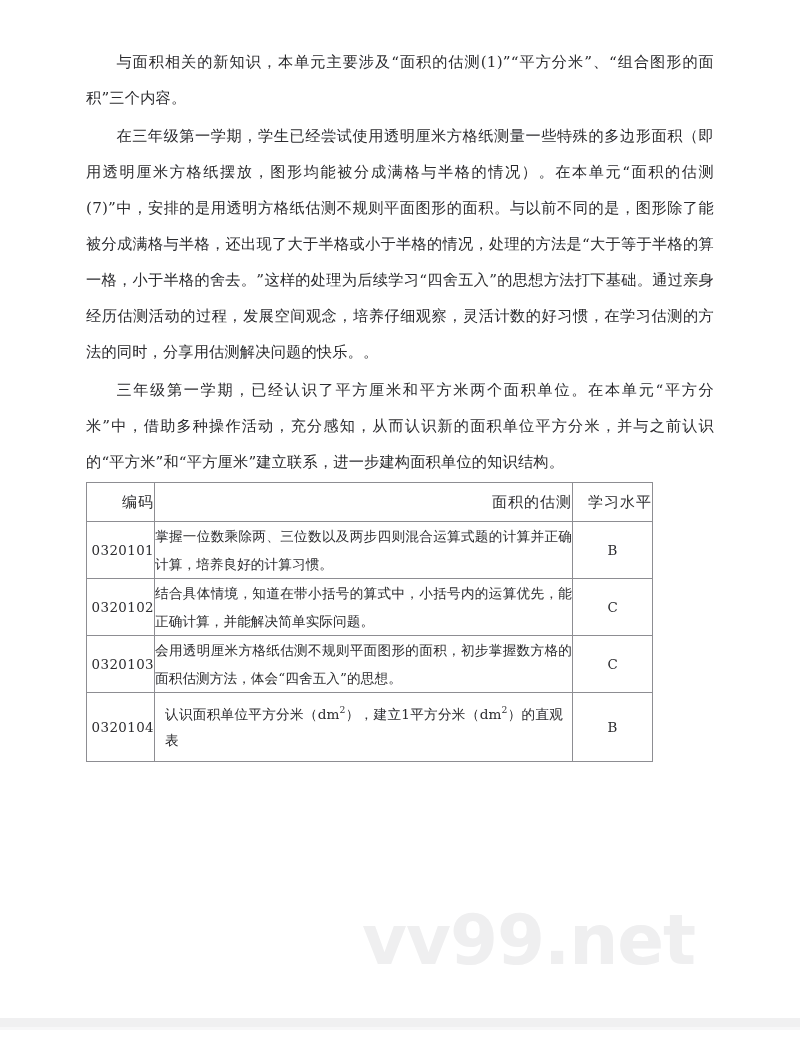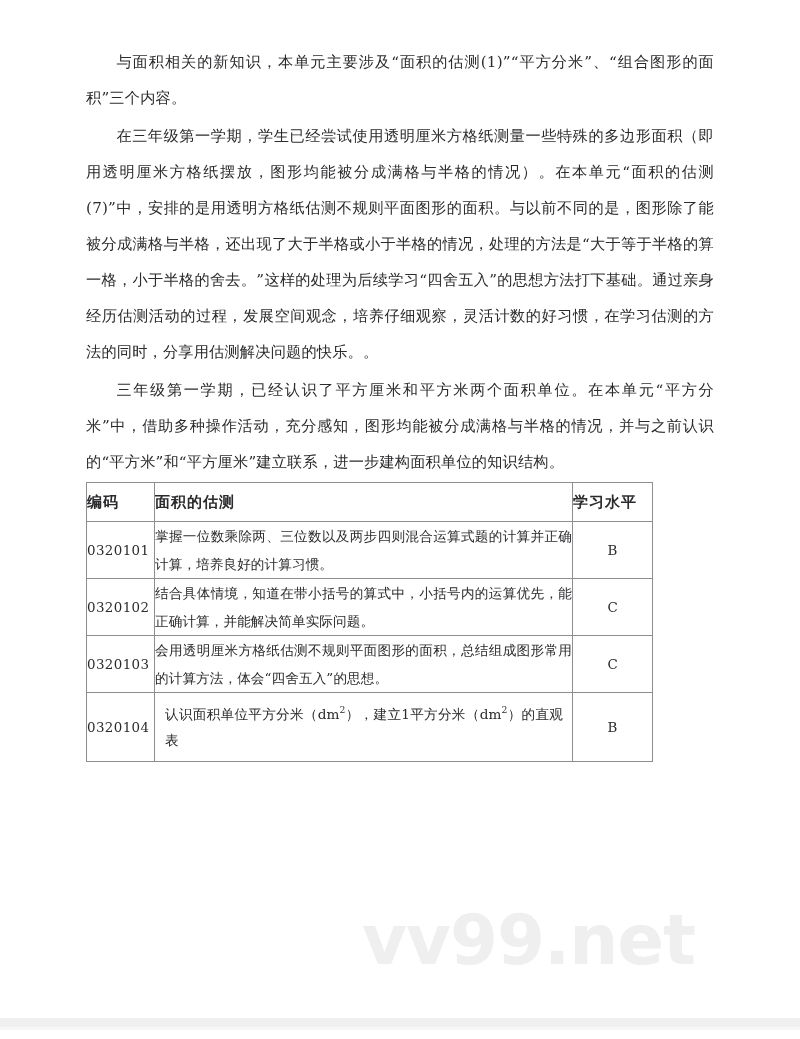--- a/index.html
+++ b/index.html
@@ -61,29 +61,29 @@
     border: 1px solid #8d8d92;
     padding: 0;
     vertical-align: middle;
     color: #2b2b2e;
   }
   .col-code   { width: 68px; }
   .col-desc   { width: 418px; }
   .col-level  { width: 80px; }
 
   thead th {
-    text-align: left;
+    text-align: right;
     font-size: 15px;
-    font-weight: bold;
+    font-weight: normal;
     height: 38px;
     font-family: "DejaVu Sans", "Liberation Sans", sans-serif;
     letter-spacing: 1px;
   }
   td.code {
-    text-align: left;
+    text-align: right;
     font-size: 13.4px;
     font-family: "DejaVu Serif", "Liberation Serif", serif;
     letter-spacing: 0.4px;
     color: #3a3a3f;
   }
   td.desc {
     font-size: 13.6px;
     line-height: 28px;
     padding: 6px 9px 6px 10px;
     text-align: justify;
@@ -138,21 +138,21 @@
 </style>
 </head>
 <body>
 
 <div class="page">
 
   <div class="content">
 
     <p class="para">与面积相关的新知识，本单元主要涉及“面积的估测(1)”“平方分米”、“组合图形的面积”三个内容。</p>
     <p class="para">在三年级第一学期，学生已经尝试使用透明厘米方格纸测量一些特殊的多边形面积（即用透明厘米方格纸摆放，图形均能被分成满格与半格的情况）。在本单元“面积的估测(7)”中，安排的是用透明方格纸估测不规则平面图形的面积。与以前不同的是，图形除了能被分成满格与半格，还出现了大于半格或小于半格的情况，处理的方法是“大于等于半格的算一格，小于半格的舍去。”这样的处理为后续学习“四舍五入”的思想方法打下基础。通过亲身经历估测活动的过程，发展空间观念，培养仔细观察，灵活计数的好习惯，在学习估测的方法的同时，分享用估测解决问题的快乐。。</p>
-    <p class="para">三年级第一学期，已经认识了平方厘米和平方米两个面积单位。在本单元“平方分米”中，借助多种操作活动，充分感知，图形均能被分成满格与半格的情况，并与之前认识的“平方米”和“平方厘米”建立联系，进一步建构面积单位的知识结构。</p>
+    <p class="para">三年级第一学期，已经认识了平方厘米和平方米两个面积单位。在本单元“平方分米”中，借助多种操作活动，充分感知，从而认识新的面积单位平方分米，并与之前认识的“平方米”和“平方厘米”建立联系，进一步建构面积单位的知识结构。</p>
 
 
     <table class="goals">
       <colgroup>
         <col class="col-code">
         <col class="col-desc">
         <col class="col-level">
       </colgroup>
       <thead>
         <tr>
@@ -167,21 +167,21 @@
           <td class="desc">掌握一位数乘除两、三位数以及两步四则混合运算式题的计算并正确计算，培养良好的计算习惯。</td>
           <td class="level">B</td>
         </tr>
         <tr>
           <td class="code">0320102</td>
           <td class="desc">结合具体情境，知道在带小括号的算式中，小括号内的运算优先，能正确计算，并能解决简单实际问题。</td>
           <td class="level">C</td>
         </tr>
         <tr>
           <td class="code">0320103</td>
-          <td class="desc">会用透明厘米方格纸估测不规则平面图形的面积，总结组成图形常用的计算方法，体会“四舍五入”的思想。</td>
+          <td class="desc">会用透明厘米方格纸估测不规则平面图形的面积，初步掌握数方格的面积估测方法，体会“四舍五入”的思想。</td>
           <td class="level">C</td>
         </tr>
         <tr>
           <td class="code">0320104</td>
           <td class="desc single"><span>认识面积单位平方分米（dm</span><sup class="sq">2</sup><span>），建立1平方分米（dm</span><sup class="sq">2</sup><span>）的直观表</span></td>
           <td class="level">B</td>
         </tr>
       </tbody>
     </table>
 

